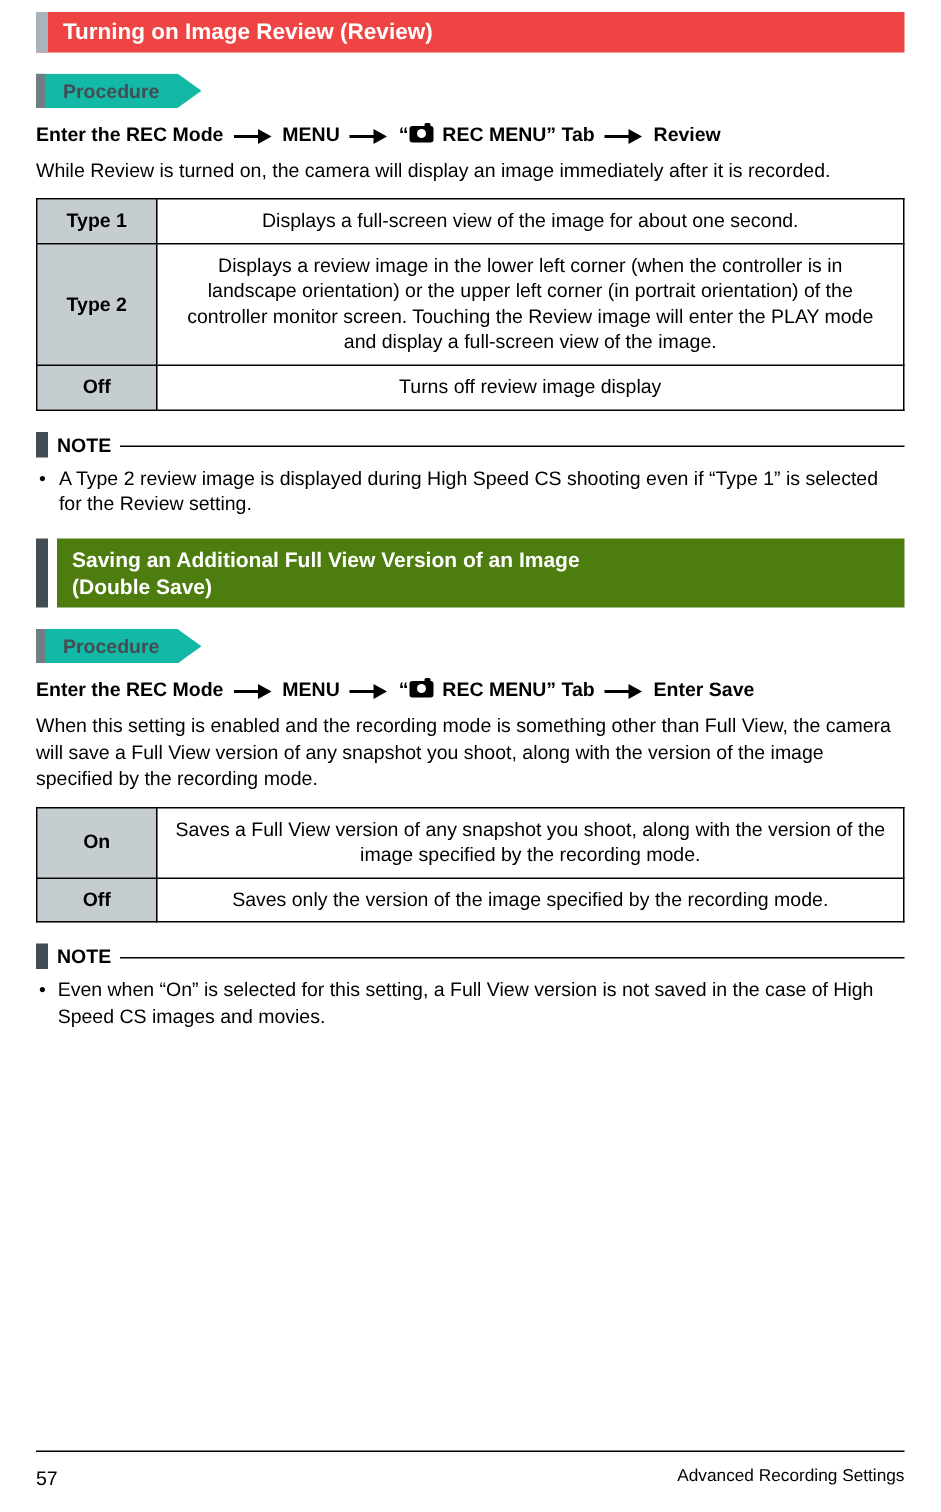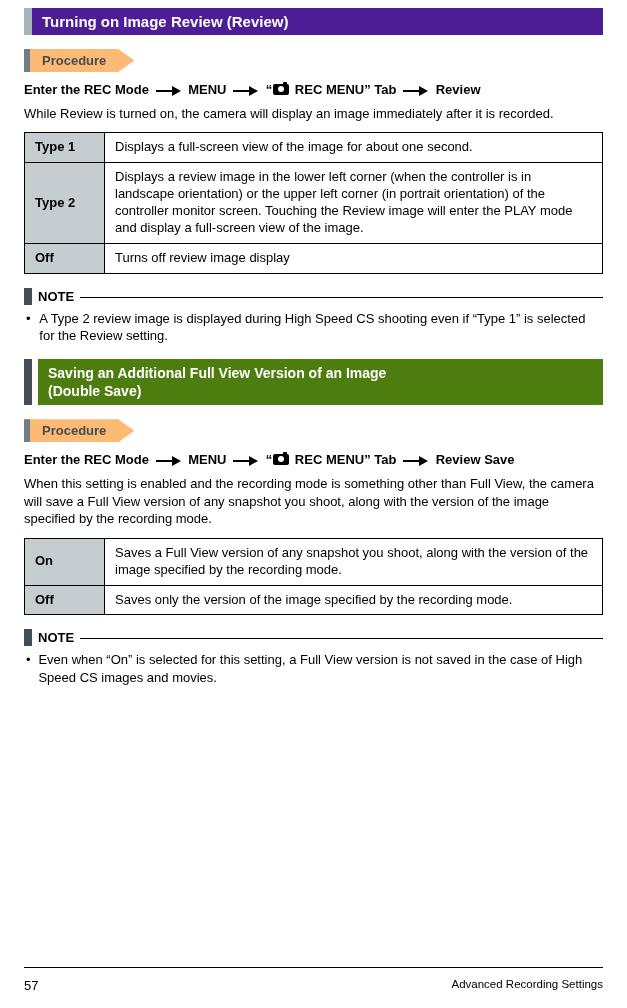--- a/index.html
+++ b/index.html
@@ -1,35 +1,35 @@
 <!DOCTYPE html>
 <html><head>
   <meta charset="utf-8">
   <style>
     * { box-sizing: border-box; margin: 0; padding: 0; }
     html, body { width: 627px; font-family: Arial, Helvetica, sans-serif; font-size: 13px; color: #000; background: #fff; }
     .page { width: 627px; padding: 8px 24px 20px 24px; position: relative; min-height: 1008px; }
 
     .sec-title {
-      background: #4c1d95;
+      background: #ef4444;
       color: #fff;
       font-weight: bold;
       font-size: 15px;
       border-left: 8px solid #a7b4ba;
       padding: 5px 10px;
       margin-bottom: 14px;
     }
     .subsec-wrap { display:flex; }
     .subsec-gutter { width: 8px; background:#434d53; }
     .subsec-gap { width: 6px; background:#fff; }
     .subsec-body { flex:1; background:#4d7c0f; color:#fff; font-weight:bold; font-size:14px; padding:5px 10px; line-height:1.3; }
 
     .proc-tag {
       display: inline-block;
-      background: #fdba74;
+      background: #14b8a6;
       color: #434d53;
       font-weight: bold;
       padding: 4px 28px 4px 12px;
       border-left: 6px solid #707d82;
       clip-path: polygon(0 0, calc(100% - 16px) 0, 100% 50%, calc(100% - 16px) 100%, 0 100%);
       font-size: 13px;
       margin-bottom: 10px;
     }
 
     .path {
@@ -93,20 +93,21 @@
       width: 100%;
       border-collapse: collapse;
       margin-bottom: 14px;
     }
     table.opts td {
       border: 1px solid #000;
       padding: 6px 10px;
       font-size: 13px;
       vertical-align: middle;
       line-height: 1.3;
+      text-align: center;
     }
     table.opts td.k {
       background: #c6cdd0;
       font-weight: bold;
       width: 80px;
     }
 
     .note-head {
       display: flex;
       align-items: center;
@@ -212,21 +213,21 @@
 
   <div class="proc-tag">Procedure</div>
 
   <div class="path">
     <span>Enter the REC Mode</span>
     <span class="arrow"></span>
     <span>MENU</span>
     <span class="arrow"></span>
     <span>“</span><span class="cam-icon"></span><span> REC MENU” Tab</span>
     <span class="arrow"></span>
-    <span>Review Save</span>
+    <span>Enter Save</span>
   </div>
 
   <div class="desc">When this setting is enabled and the recording mode is something other than Full View, the camera will save a Full View version of any snapshot you shoot, along with the version of the image specified by the recording mode.</div>
 
   <table class="opts">
     <tbody>
         <tr>
       <td class="k">On</td>
       <td>Saves a Full View version of any snapshot you shoot, along with the version of the image specified by the recording mode.</td>
     </tr>

